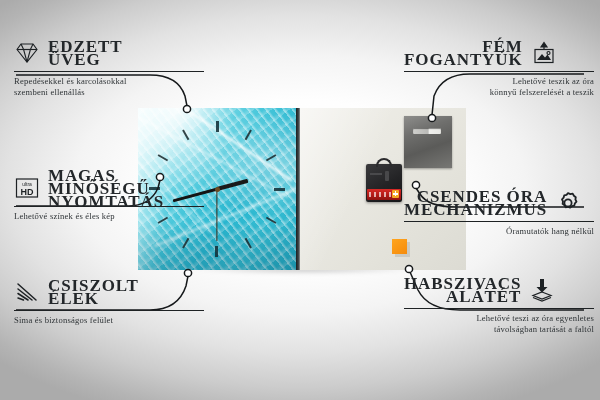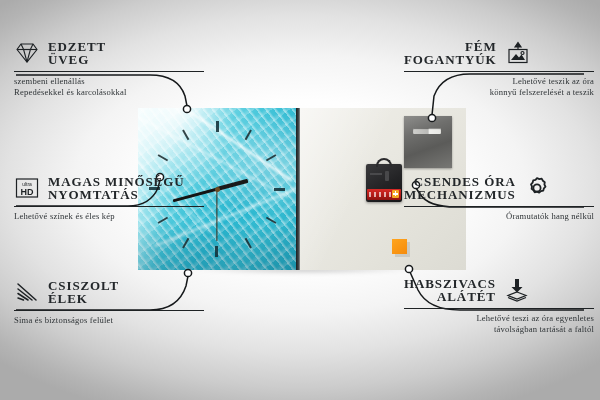--- a/index.html
+++ b/index.html
@@ -151,37 +151,37 @@
 
   
   .feat { position: absolute; width: 190px; }
   .feat .head {
     display: flex; align-items: center; gap: 8px;
     height: 30px;
   }
   .feat.left .head { justify-content: flex-start; }
   .feat.right .head { justify-content: flex-start; }
   .feat .title {
-    font-size: 13px; letter-spacing: .9px; color: #23272a;
+    font-size: 17px; letter-spacing: .9px; color: #23272a;
     line-height: 13px; text-transform: uppercase; font-weight: 700;
   }
   .feat.right .title { text-align: right; }
   .feat .rule { height: 1px; background: #1e2224; margin: 3px 0 4px; }
   .feat .desc {
     font-size: 8.6px; line-height: 11px; color: #2e3336; letter-spacing: .2px;
   }
   .feat.right .desc { text-align: right; }
   .ico { width: 26px; height: 26px; flex: 0 0 26px; color: #1d2124; }
   .ico svg { display: block; width: 26px; height: 26px; }
 
   #feat-glass    { left: 14px;  top: 38px; }
   #feat-print    { left: 14px;  top: 173px; }
   #feat-edges    { left: 14px;  top: 277px; }
   #feat-handles  { right: 6px;  top: 38px; }
-  #feat-quiet    { right: 6px;  top: 173px; }
+  #feat-quiet    { right: 6px;  top: 188px; }
   #feat-foam     { right: 6px;  top: 275px; }
 </style>
 </head>
 <body>
 
 <div id="stage">
 
   <div id="product">
     <div class="panel-shadow"></div>
 
@@ -299,22 +299,22 @@
         </g>
           </svg>
       </span>
       <div class="title">
         <div>EDZETT</div>
         <div>ÜVEG</div>
       </div>
     </div>
     <div class="rule"></div>
     <div class="desc">
+      <div>Repedésekkel és karcolásokkal</div>
       <div>szembeni ellenállás</div>
-      <div>Repedésekkel és karcolásokkal</div>
     </div>
   </div>
 
   <div class="feat left" id="feat-print">
     <div class="head">
       <span class="ico">
         <svg viewBox="0 0 26 26">
           <rect x="2.5" y="4" width="21" height="18" fill="none" stroke="currentColor" stroke-width="1.2"></rect>
           <text x="13" y="11.4" text-anchor="middle" font-family="Liberation Sans, sans-serif" font-size="5" fill="currentColor">ultra</text>
           <text x="13" y="19.6" text-anchor="middle" font-family="Liberation Sans, sans-serif" font-size="9" font-weight="bold" fill="currentColor">HD</text>

